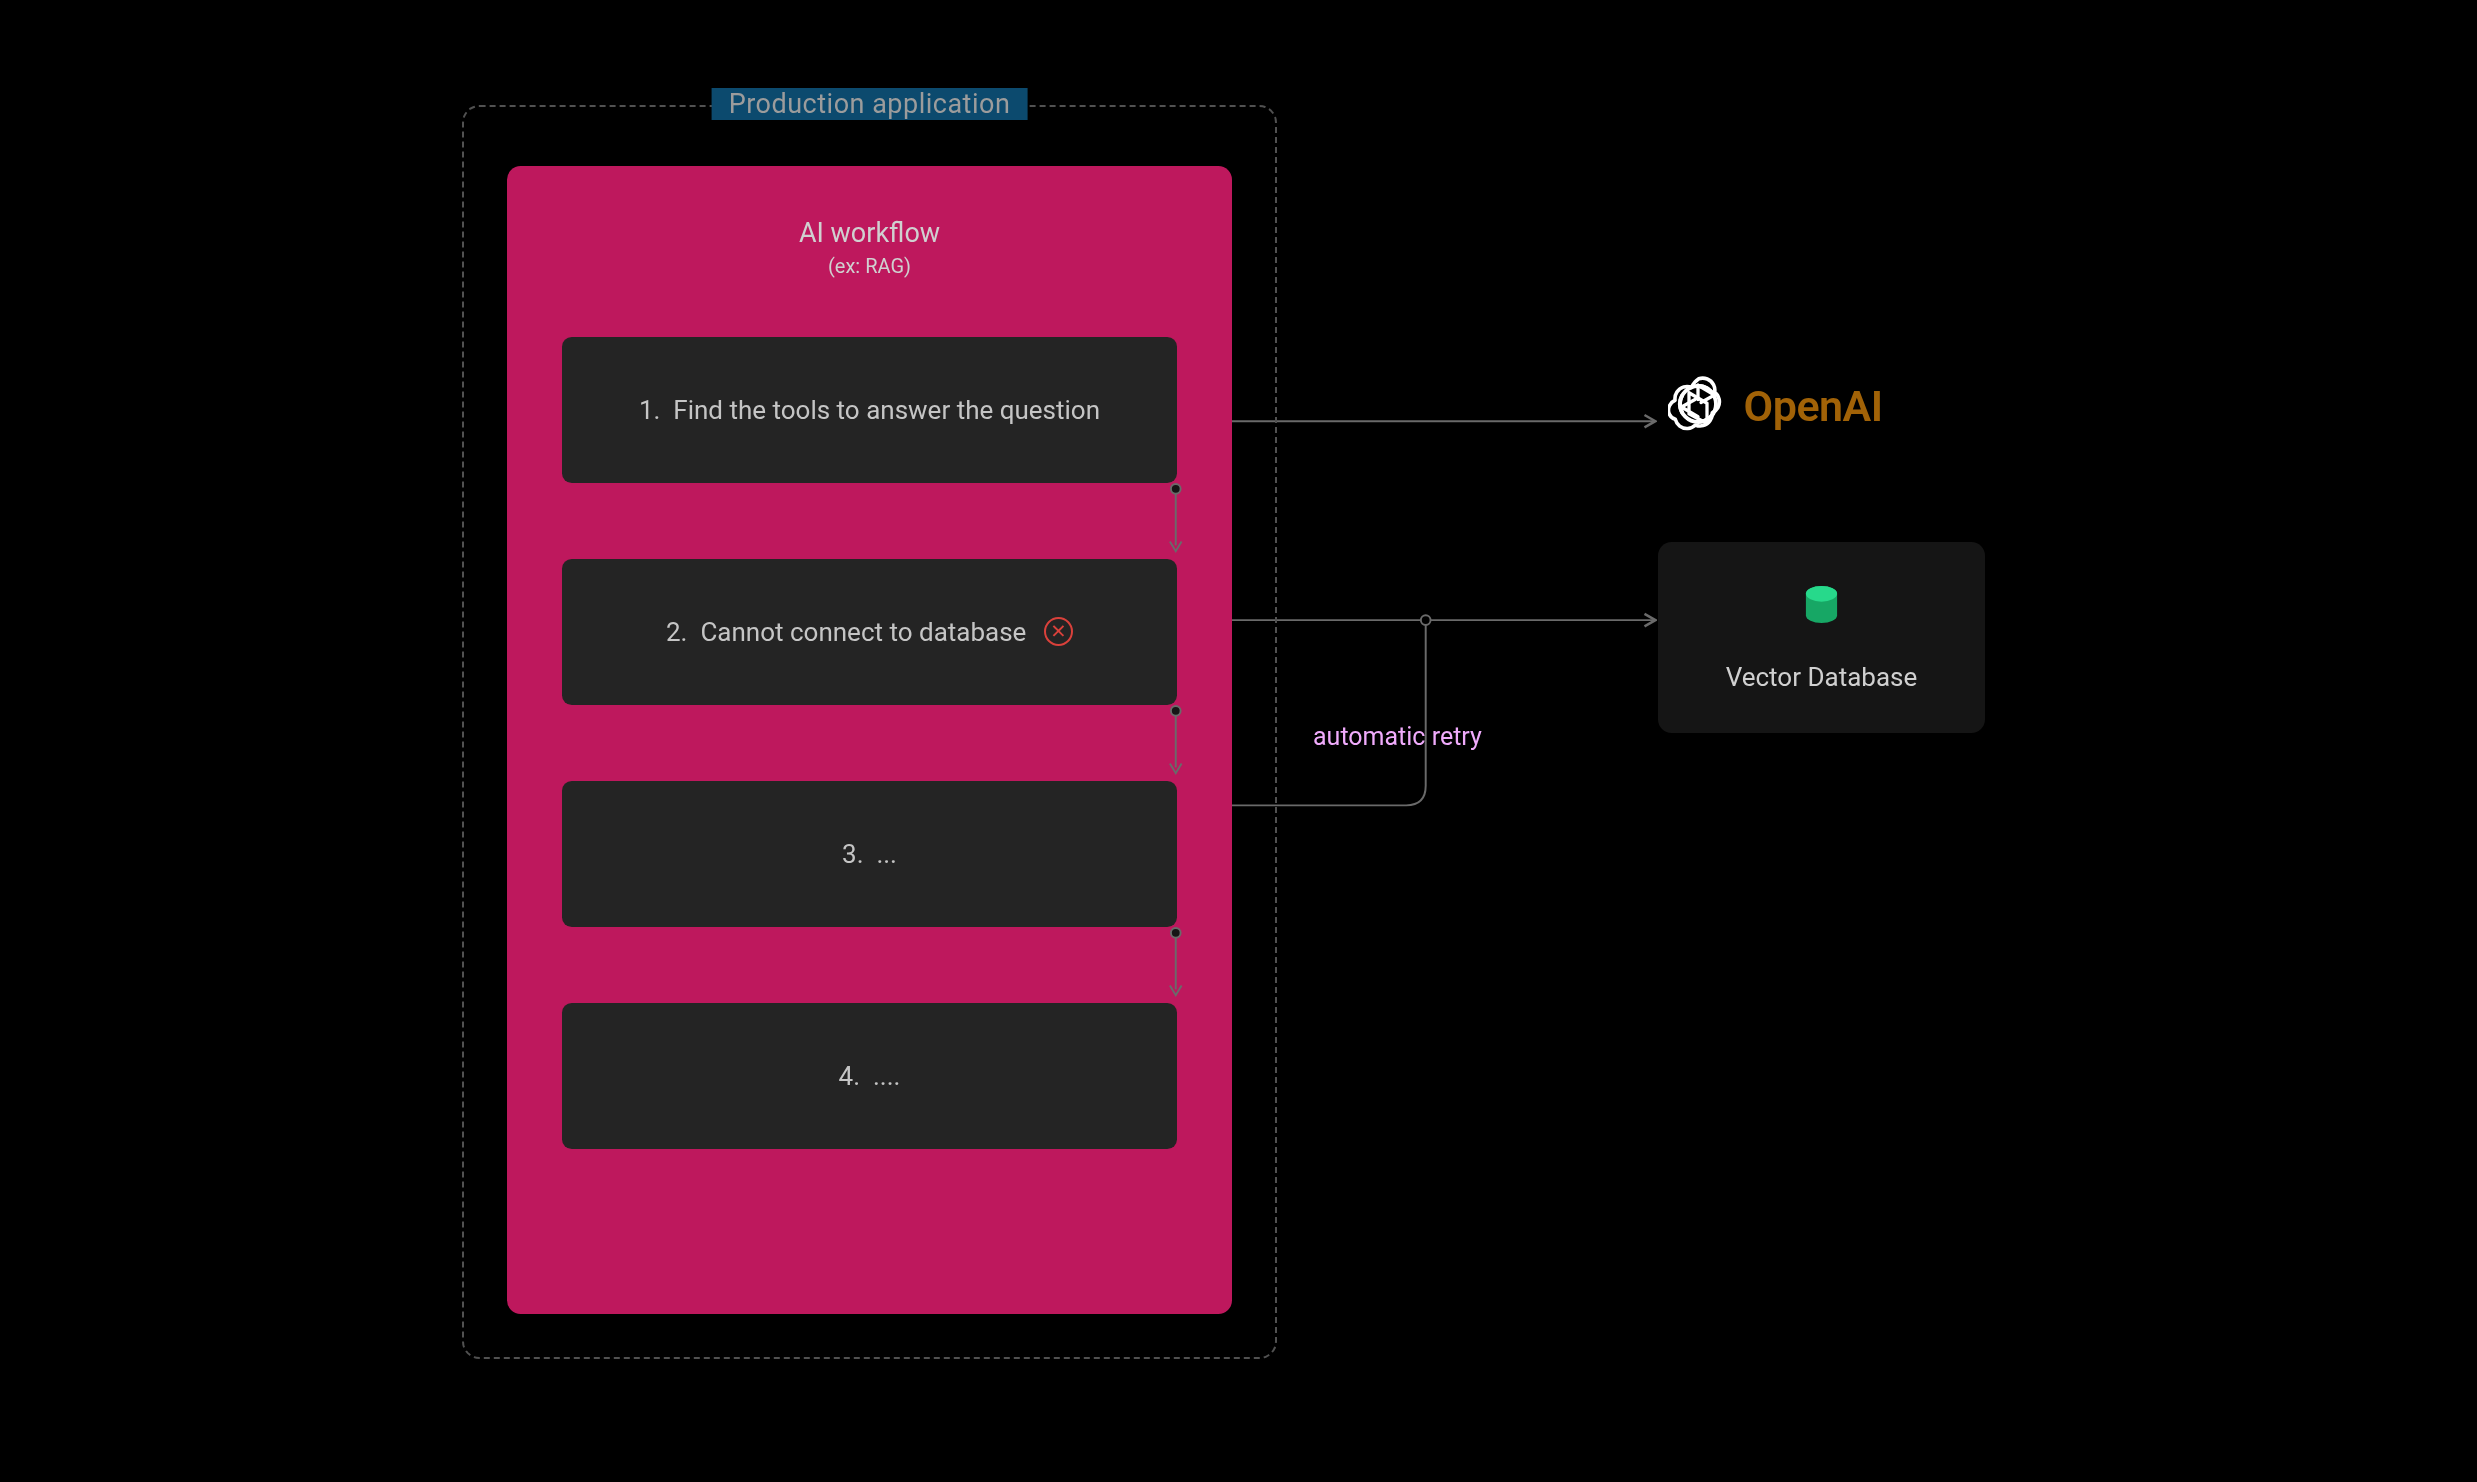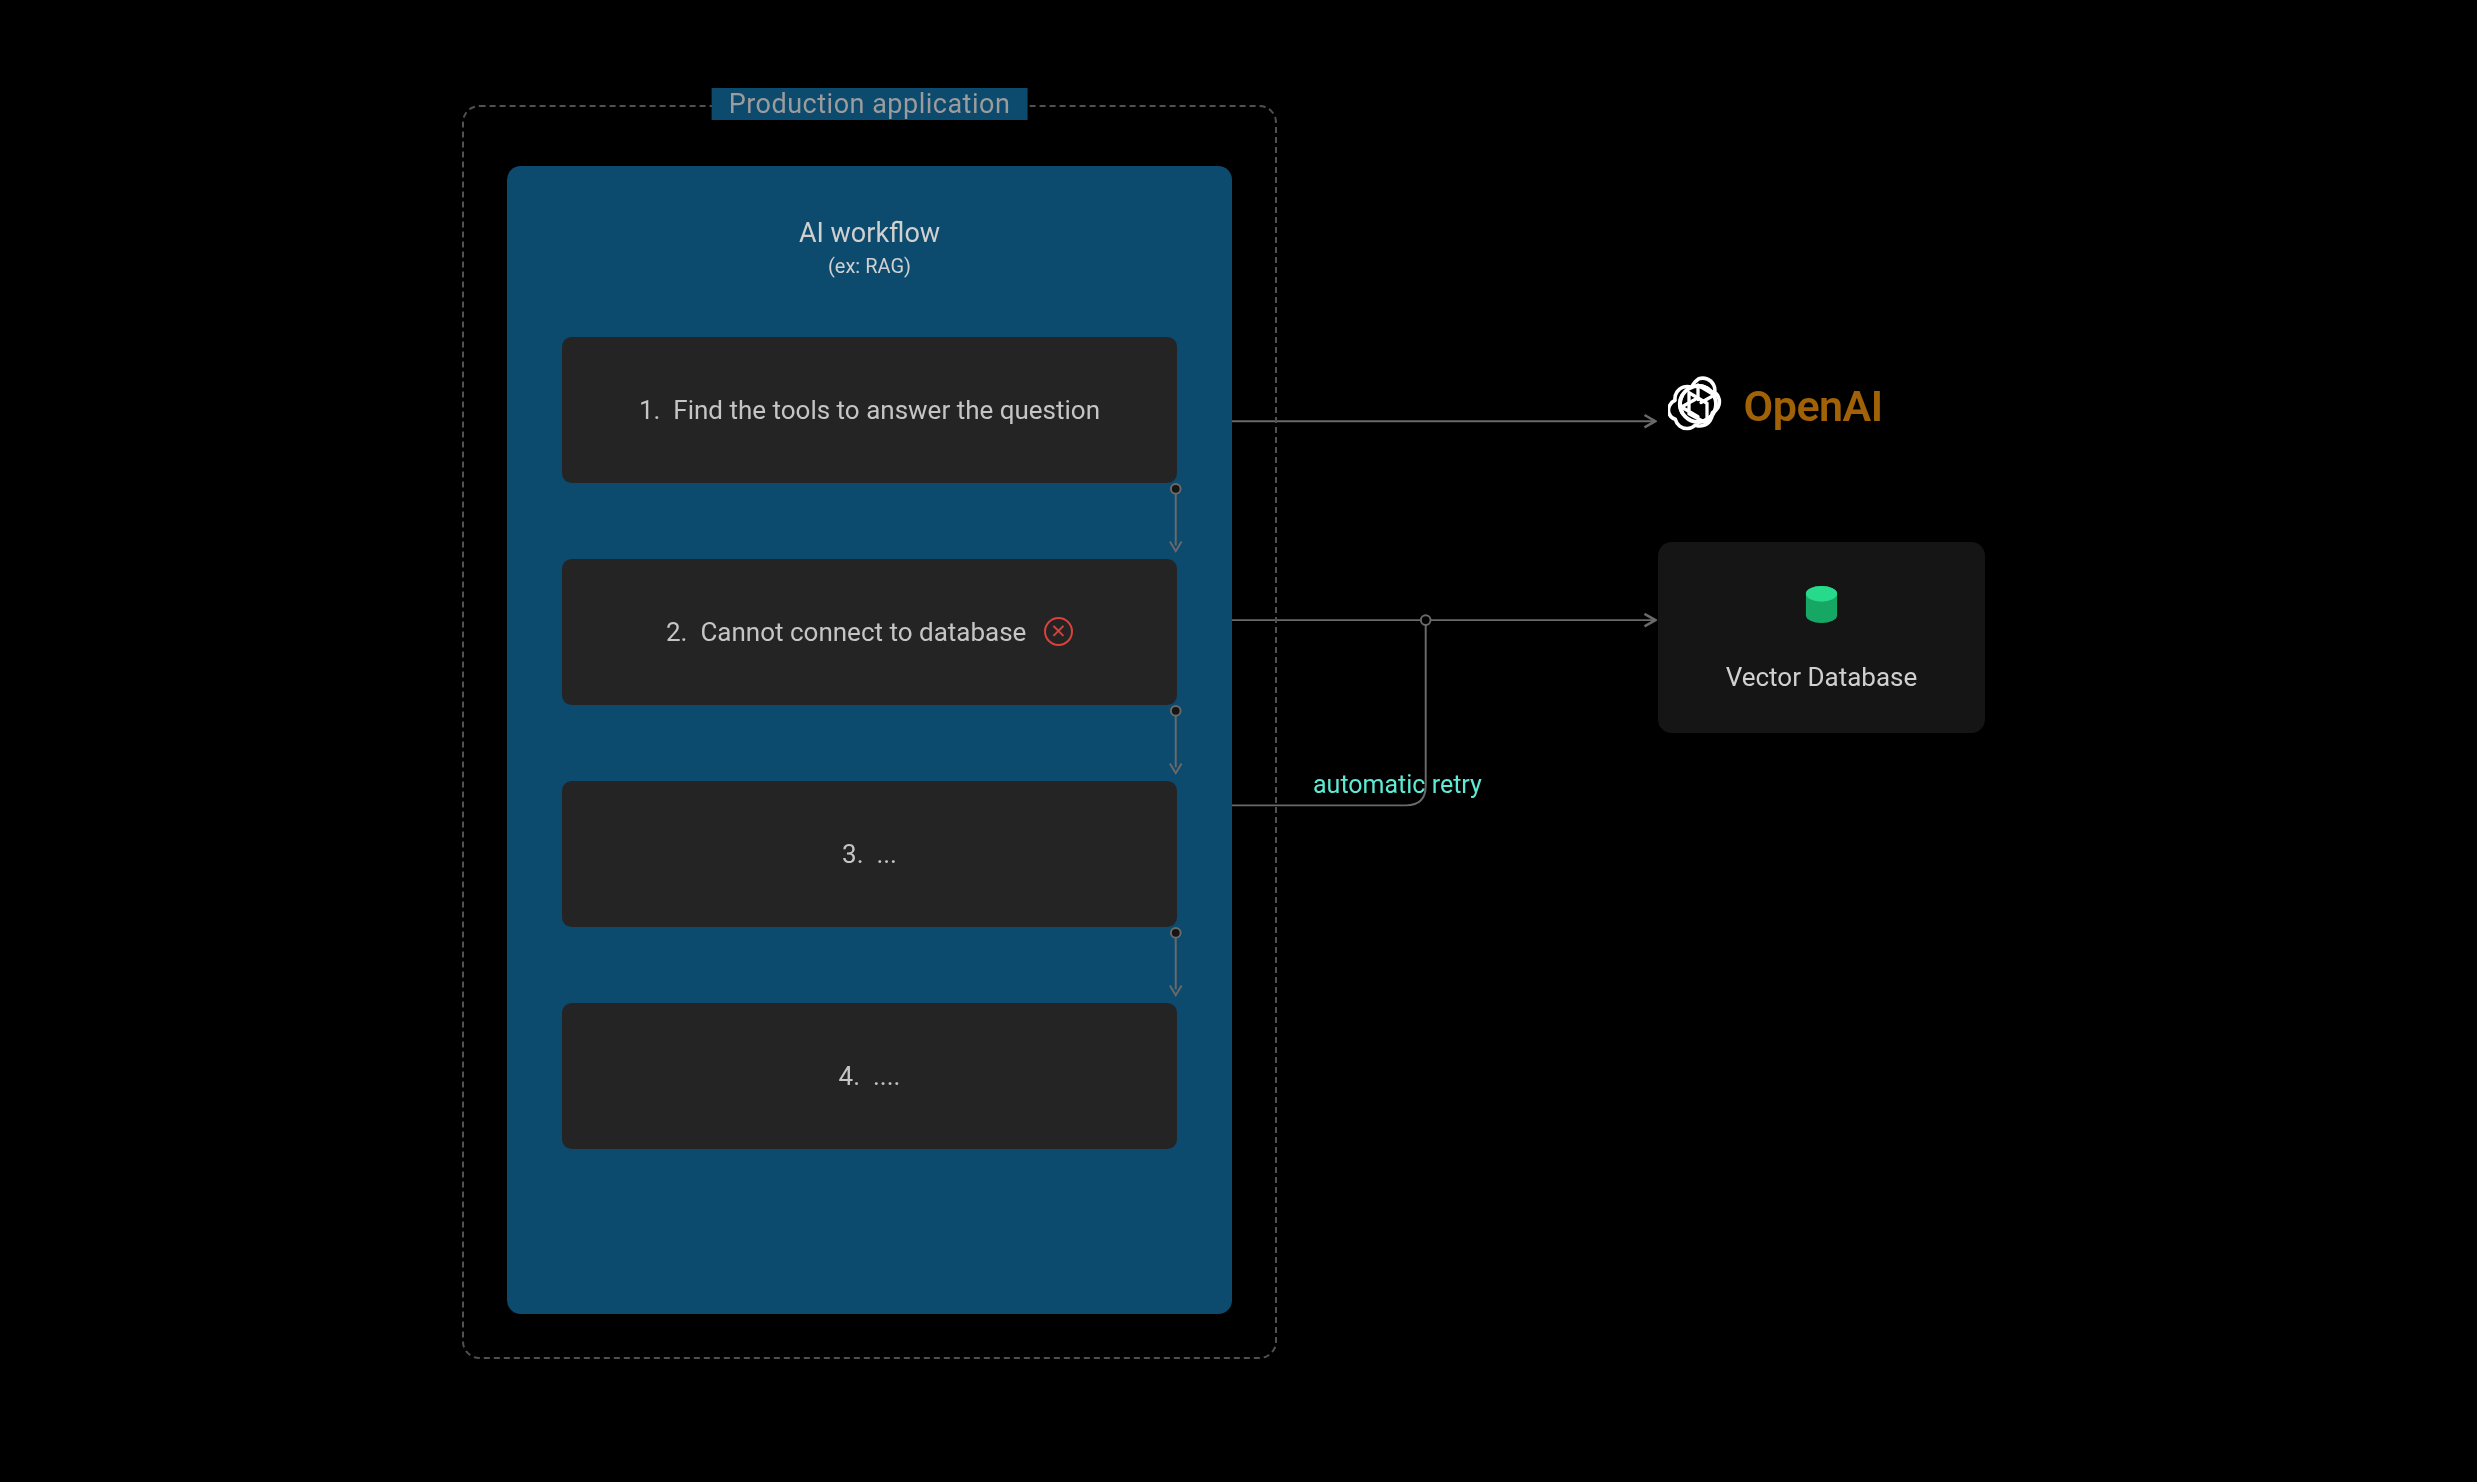--- a/index.html
+++ b/index.html
@@ -40,21 +40,21 @@
     white-space: nowrap;
   }
 
   
   .workflow-panel {
     position: absolute;
     left: 43px;
     top: 59px;
     right: 43px;
     bottom: 43px;
-    background: #0c4a6e;
+    background: #be185d;
     border-radius: 13.7px;
     padding: 47px 55px 55px 55px;
     display: flex;
     flex-direction: column;
     align-items: center;
   }
   .workflow-title { font-size: 27px; color: #d0d0d0; text-align: center; line-height: 1.5; }
   .workflow-subtitle { font-size: 20px; color: #d0d0d0; }
 
   .steps {
@@ -138,22 +138,21 @@
     left: 0; top: 0;
     width: 2477px;
     height: 1482px;
     pointer-events: none;
   }
   .retry-label {
     position: absolute;
     left: 1313px;
     top: 722px;
     font-size: 25px;
-    color: #5eead4;
-    margin-top: 48px;
+    color: #f0abfc;
   }
 </style>
 </head>
 <body>
 
 <div class="canvas">
 
   <svg class="connectors" viewBox="0 0 2540 1520">
     <defs>
       <marker id="arrL" viewBox="0 0 10 10" refX="2" refY="5" markerWidth="8" markerHeight="8" orient="auto">

